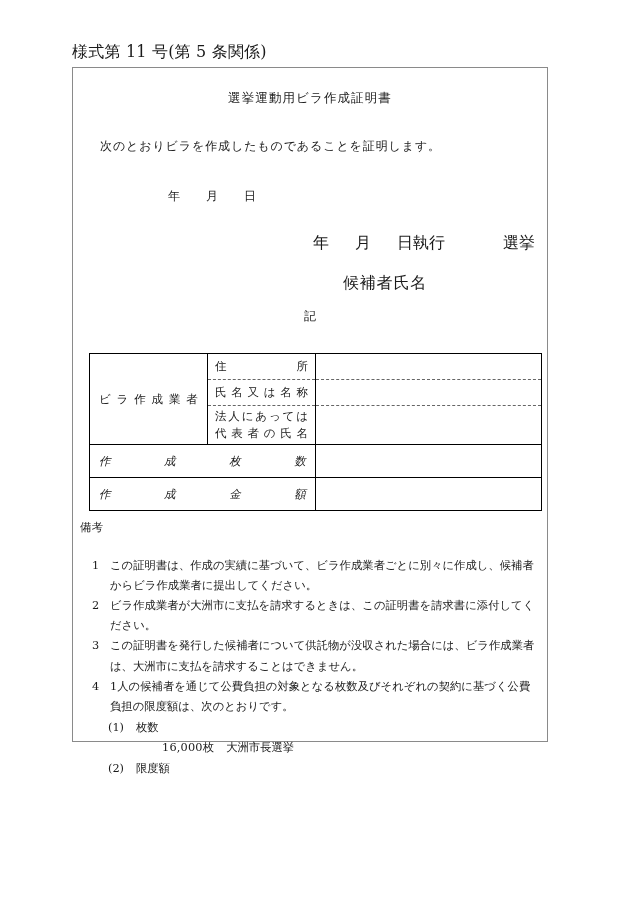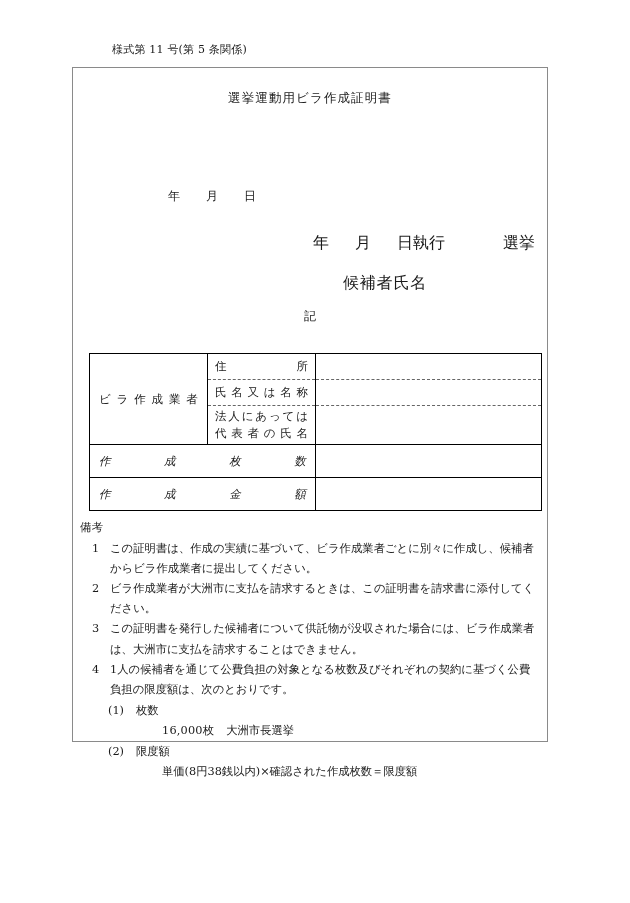--- a/index.html
+++ b/index.html
@@ -21,24 +21,23 @@
     left: 0; top: 0;
     width: 630px;
     height: 903px;
   }
 
   
   .form-number {
     position: absolute;
     left: 72px;
     top: 42px;
-    font-size: 11px;
+    font-size: 16px;
     letter-spacing: 0.2px;
     white-space: nowrap;
-    margin-left: 40px;
   }
 
   
   .frame {
     position: absolute;
     left: 72px;
     top: 67px;
     width: 476px;
     height: 675px;
     border: 1px solid #8a8a8a;
@@ -172,21 +171,21 @@
   .notes {
     position: absolute;
     left: 7px;
     top: 450px;
     width: 462px;
     font-size: 11.3px;
     line-height: 1.78;
   }
   .notes-heading {
     letter-spacing: 0.5px;
-    margin-bottom: 1px;
+    margin-bottom: 18px;
   }
   .note-item {
     position: relative;
     padding-left: 30px;
     margin-bottom: 0px;
   }
   .note-num {
     position: absolute;
     left: 12px;
     top: 0;
@@ -221,20 +220,21 @@
 
 <div class="page">
 
   <div class="form-number">様式第 11 号(第 5 条関係)</div>
 
   <div class="frame">
     <div class="inner">
 
       <div class="doc-title">選挙運動用ビラ作成証明書</div>
 
+      <div class="statement">次のとおりビラを作成したものであることを証明します。</div>
 
       <div class="date-blank">
         <span>年</span><span class="gap"></span><span>月</span><span class="gap"></span><span>日</span>
       </div>
 
       <div class="election-line">
         <span>年</span><span class="gap"></span><span>月</span><span class="gap"></span><span>日執行</span><span class="gap2"></span><span>選挙</span>
       </div>
 
       <div class="candidate-line">候補者氏名</div>
@@ -330,22 +330,19 @@
         <div class="amount-line">
           <span class="num">16,000枚</span><span class="gapsm"></span><span>大洲市長選挙</span>
         </div>
 
 
         <div class="sub-item">
           <span class="sub-num">(2)</span>
           <span>限度額</span>
         </div>
 
-        <div class="amount-line">
-          <span>単価(8円38銭以内)×確認された作成枚数＝限度額</span>
-        </div>
 
       </div>
 
     </div>
   </div>
 
 </div>
 
 </body></html>

